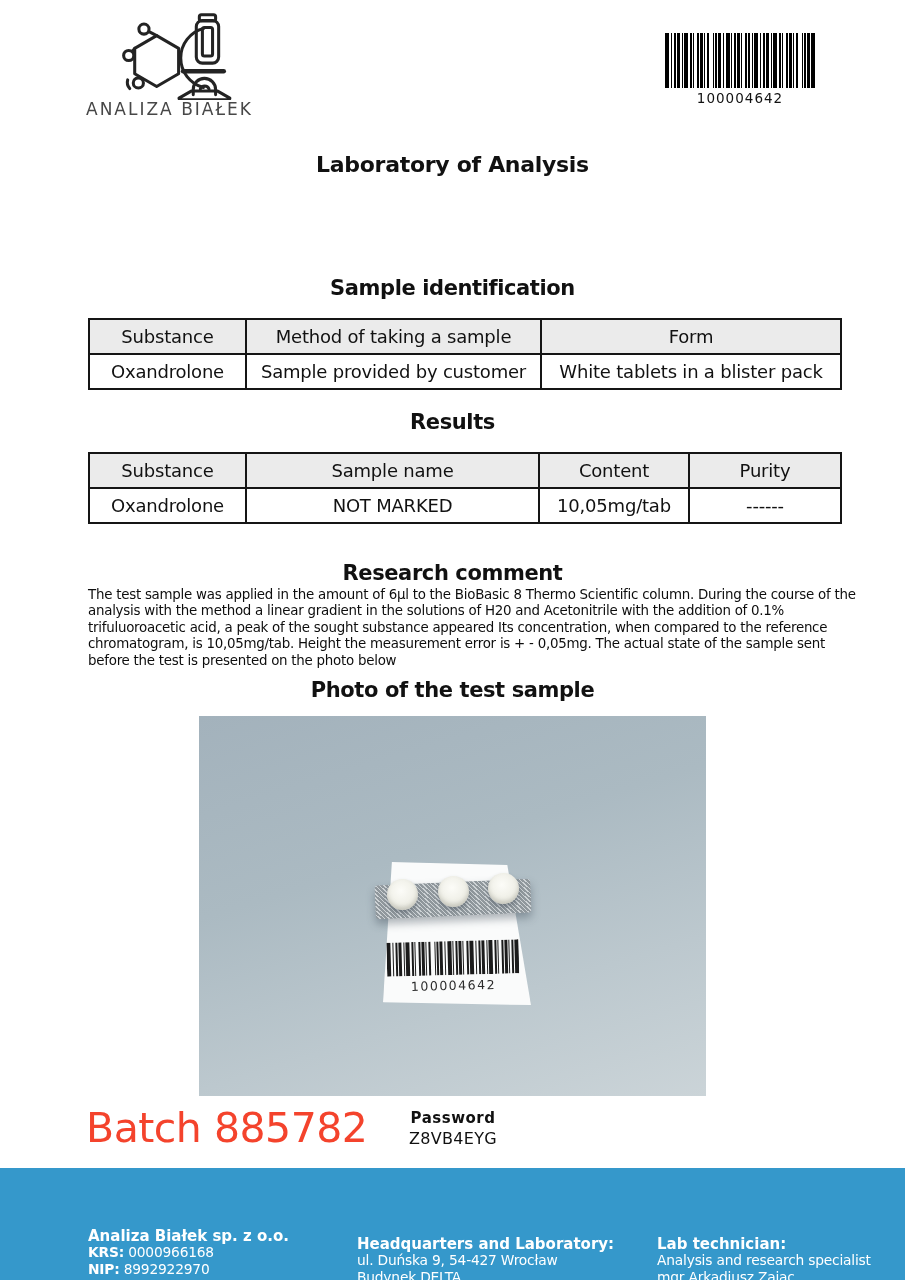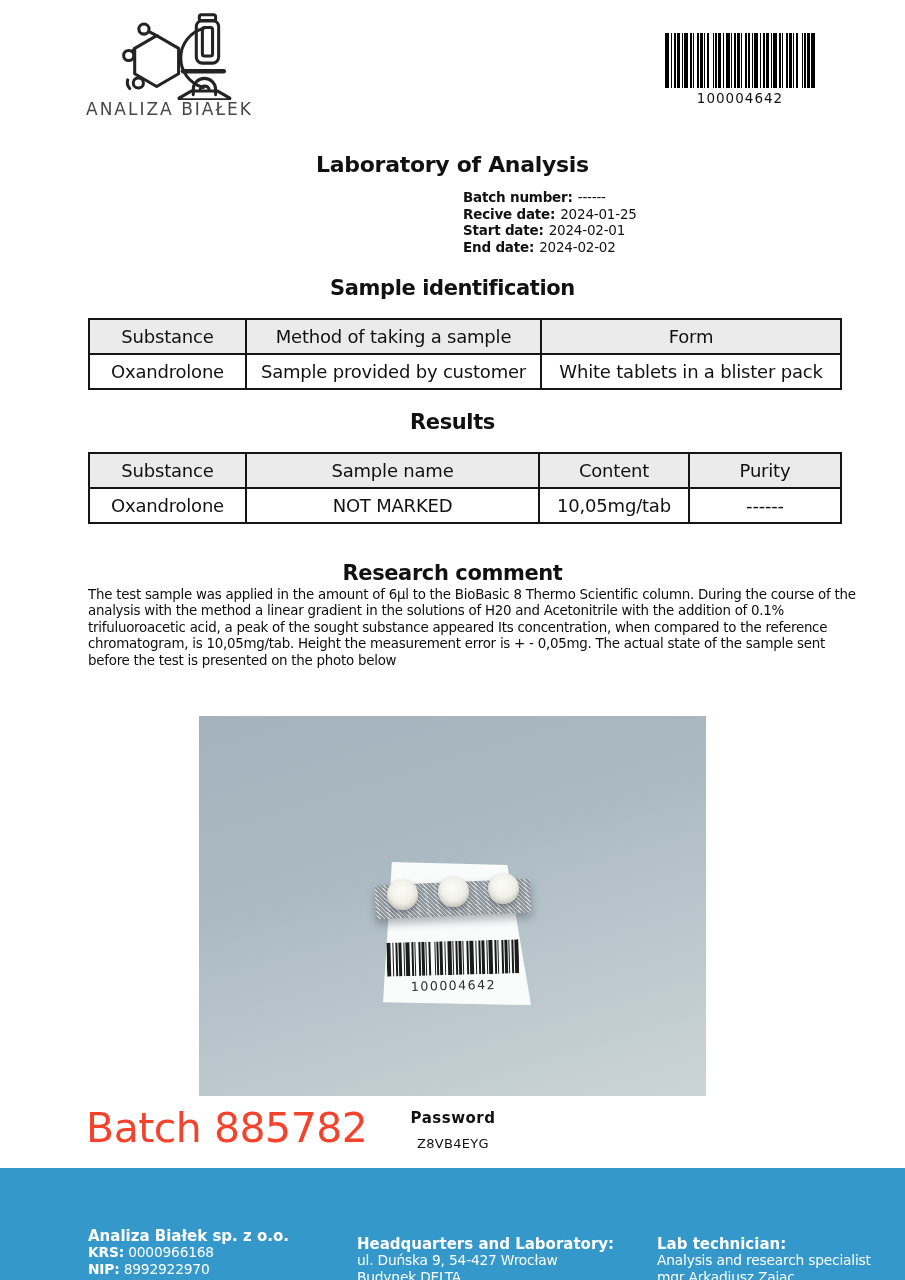--- a/index.html
+++ b/index.html
@@ -53,21 +53,21 @@
   .t2{left:239px;top:160px;}
   .t3{left:289px;top:157px;}
   .photo-bc{position:absolute;left:188px;top:225px;width:132px;text-align:center;transform:rotate(-1.5deg);}
   .photo-bc svg{display:block;width:132px;height:34px;}
   .photo-bc .num{margin-top:3px;font-size:12.5px;letter-spacing:1.5px;color:#2c2c2c;}
 
   
   .batch{position:absolute;left:86px;top:1104px;font-size:41px;letter-spacing:-0.5px;}
   .pwd{position:absolute;left:378px;top:1109px;width:150px;text-align:center;}
   .pwd .lbl{font-size:15px;font-weight:bold;letter-spacing:0.5px;}
-  .pwd .val{margin-top:9px;font-size:13px;letter-spacing:0.3px;}
+  .pwd .val{margin-top:2px;font-size:16px;letter-spacing:0.3px;}
 
   .footer{position:absolute;left:0;top:1168px;width:905px;height:112px;background:#3598cb;color:#fff;}
   .fcol{position:absolute;font-size:13.8px;line-height:16.3px;letter-spacing:-0.2px;margin-top:43px;}
   .fcol .head{font-size:15px;font-weight:bold;letter-spacing:0;}
   .fcol.c1{left:88px;top:17px;}
   .fcol.c2{left:357px;top:25px;}
   .fcol.c3{left:657px;top:25px;}
   .fcol b{font-weight:bold;}
 </style>
 </head>
@@ -97,26 +97,20 @@
   <div class="hdr-barcode">
     <svg viewBox="0 0 150 55">
       <path d="M0 27.5 H150" stroke="#000" stroke-width="55" stroke-dasharray="4 2 1 2 2 1 3 2 1 1 4 2 2 1 1 3 2 1 3 1 1 2 2 4 1 1 2 1 3 2 1 2 4 1 1 2 2 1 3 1 1 3 2 1 2 2 1 1"></path>
       <rect x="146" y="0" width="4" height="55" fill="#000"></rect>
     </svg>
     <div class="num">100004642</div>
   </div>
 
   <div class="doc-title">Laboratory of Analysis</div>
 
-  <div class="info right">
-    <div><b>Batch number:</b><span class="val">------</span></div>
-    <div><b>Recive date:</b><span class="val">2024-01-25</span></div>
-    <div><b>Start date:</b><span class="val">2024-02-01</span></div>
-    <div><b>End date:</b><span class="val">2024-02-02</span></div>
-  </div>
 
   <div class="section-h" style="top:276px;">Sample identification</div>
   <table class="rpt" style="top:318px;">
     <colgroup>
         <col style="width:157px">
         <col style="width:295px">
         <col style="width:300px">
       </colgroup>
     <tbody>
         <tr>
@@ -152,20 +146,21 @@
       <td>NOT MARKED</td>
       <td>10,05mg/tab</td>
       <td>------</td>
     </tr>
   </tbody>
     </table>
 
   <div class="section-h" style="top:561px;">Research comment</div>
   <div class="comment">The test sample was applied in the amount of 6µl to the BioBasic 8 Thermo Scientific column. During the course of the analysis with the method a linear gradient in the solutions of H20 and Acetonitrile with the addition of 0.1% trifuluoroacetic acid, a peak of the sought substance appeared Its concentration, when compared to the reference chromatogram, is 10,05mg/tab. Height the measurement error is + - 0,05mg. The actual state of the sample sent before the test is presented on the photo below</div>
 
+  <div class="section-h" style="top:678px;">Photo of the test sample</div>
   <div class="photo">
     <div class="paper"></div>
     <div class="blister"></div>
     <div class="tablet t1"></div>
     <div class="tablet t2"></div>
     <div class="tablet t3"></div>
     <div class="photo-bc">
       <svg viewBox="0 0 132 34">
         <path d="M0 17 H132" stroke="#1b1b1b" stroke-width="34" stroke-dasharray="4 2 1 2 2 1 3 2 1 1 4 2 2 1 1 3 2 1 3 1 1 2 2 4 1 1 2 1 3 2 1 2 4 1 1 2 2 1 3 1 1 3 2 1"></path>
         <rect x="128" y="0" width="4" height="34" fill="#1b1b1b"></rect>

